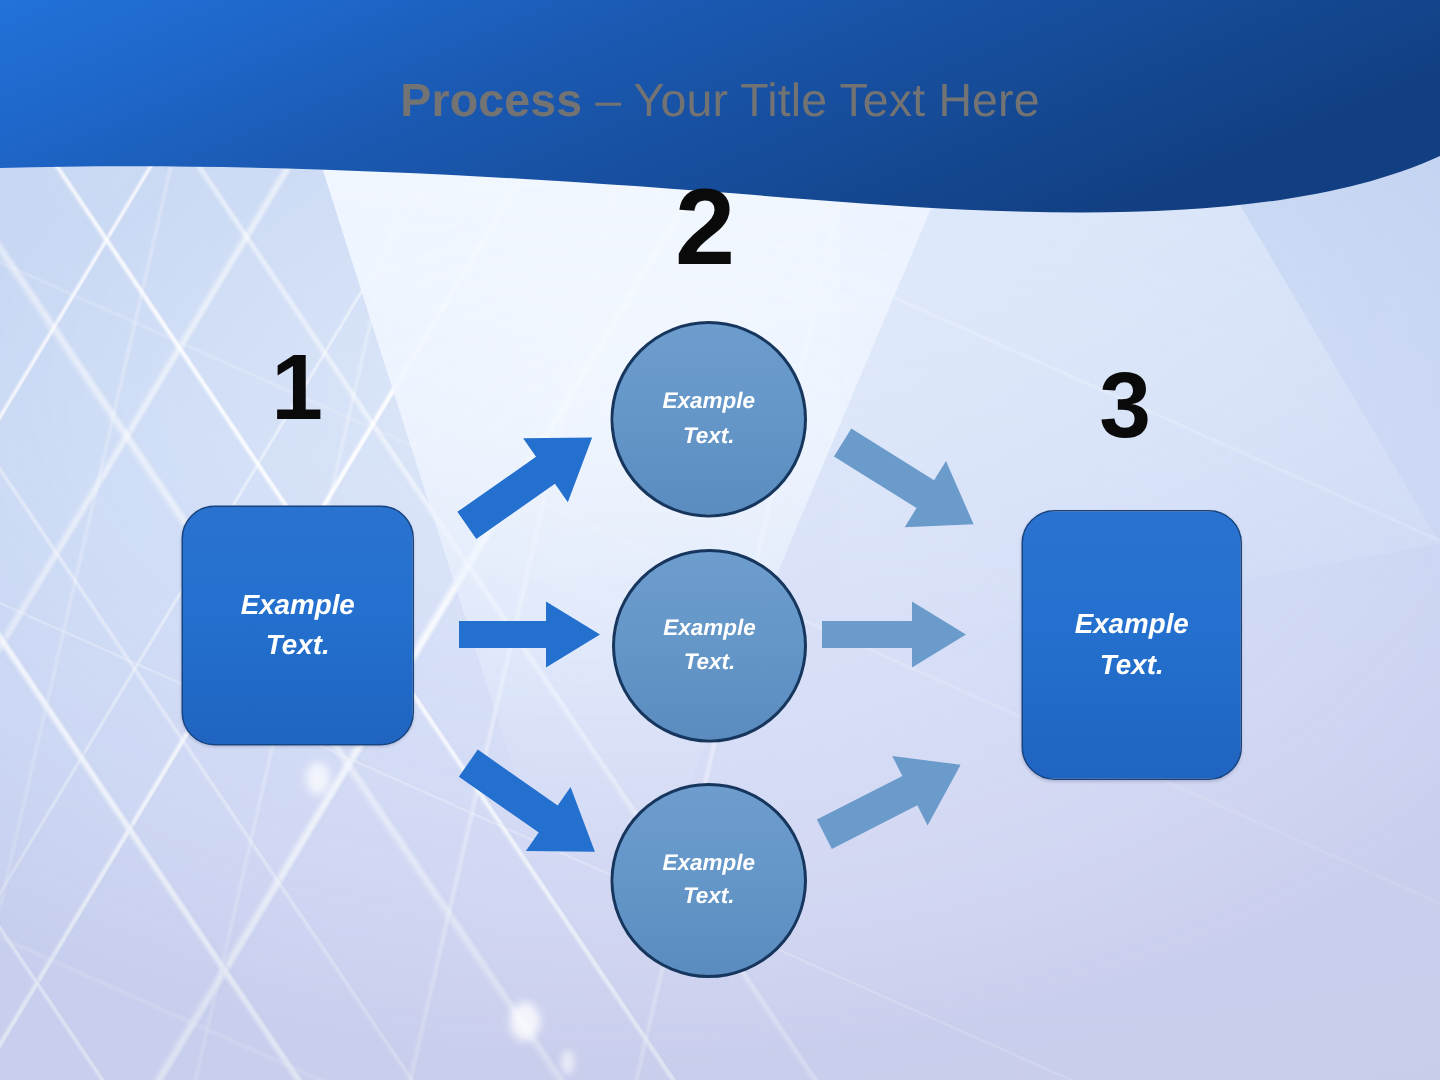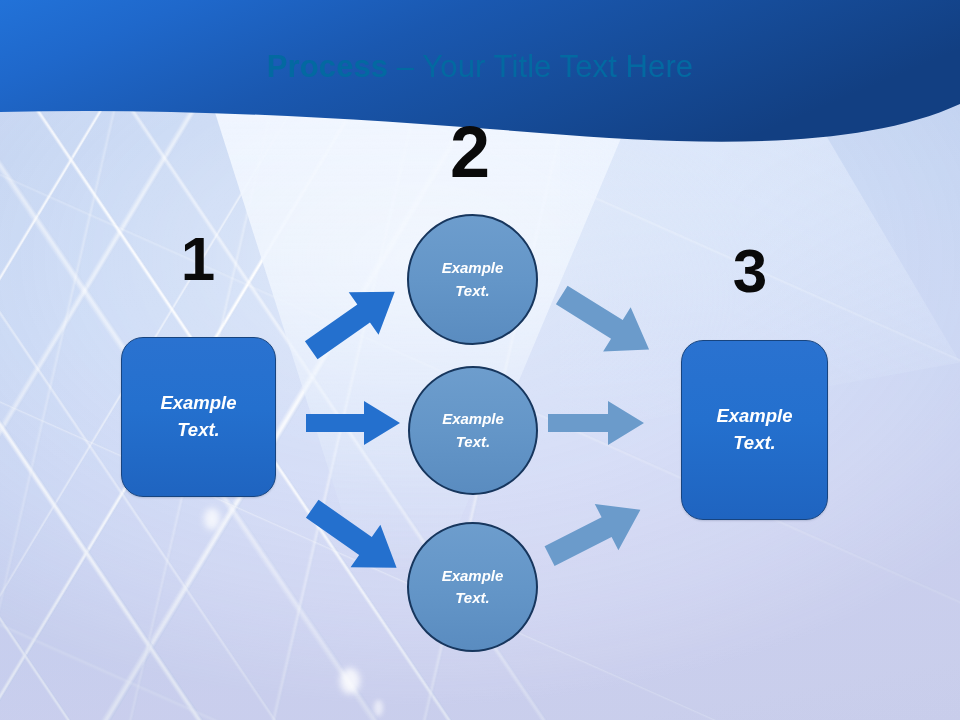--- a/index.html
+++ b/index.html
@@ -83,21 +83,21 @@
     position:absolute; left:0; top:0;
     width:960px; height:150px;
     pointer-events:none;
   }
   #header svg { display:block; width:960px; height:150px; }
   #title {
     position:absolute;
     left:0; top:49px; width:960px;
     text-align:center;
     font-size:31px;
-    color:#0369a1;
+    color:#737373;
     letter-spacing:.1px;
     white-space:nowrap;
   }
   #title .strong { font-weight:bold; }
   #title .rest { font-weight:normal; }
 
   
   .stepnum {
     position:absolute;
     font-weight:bold;

